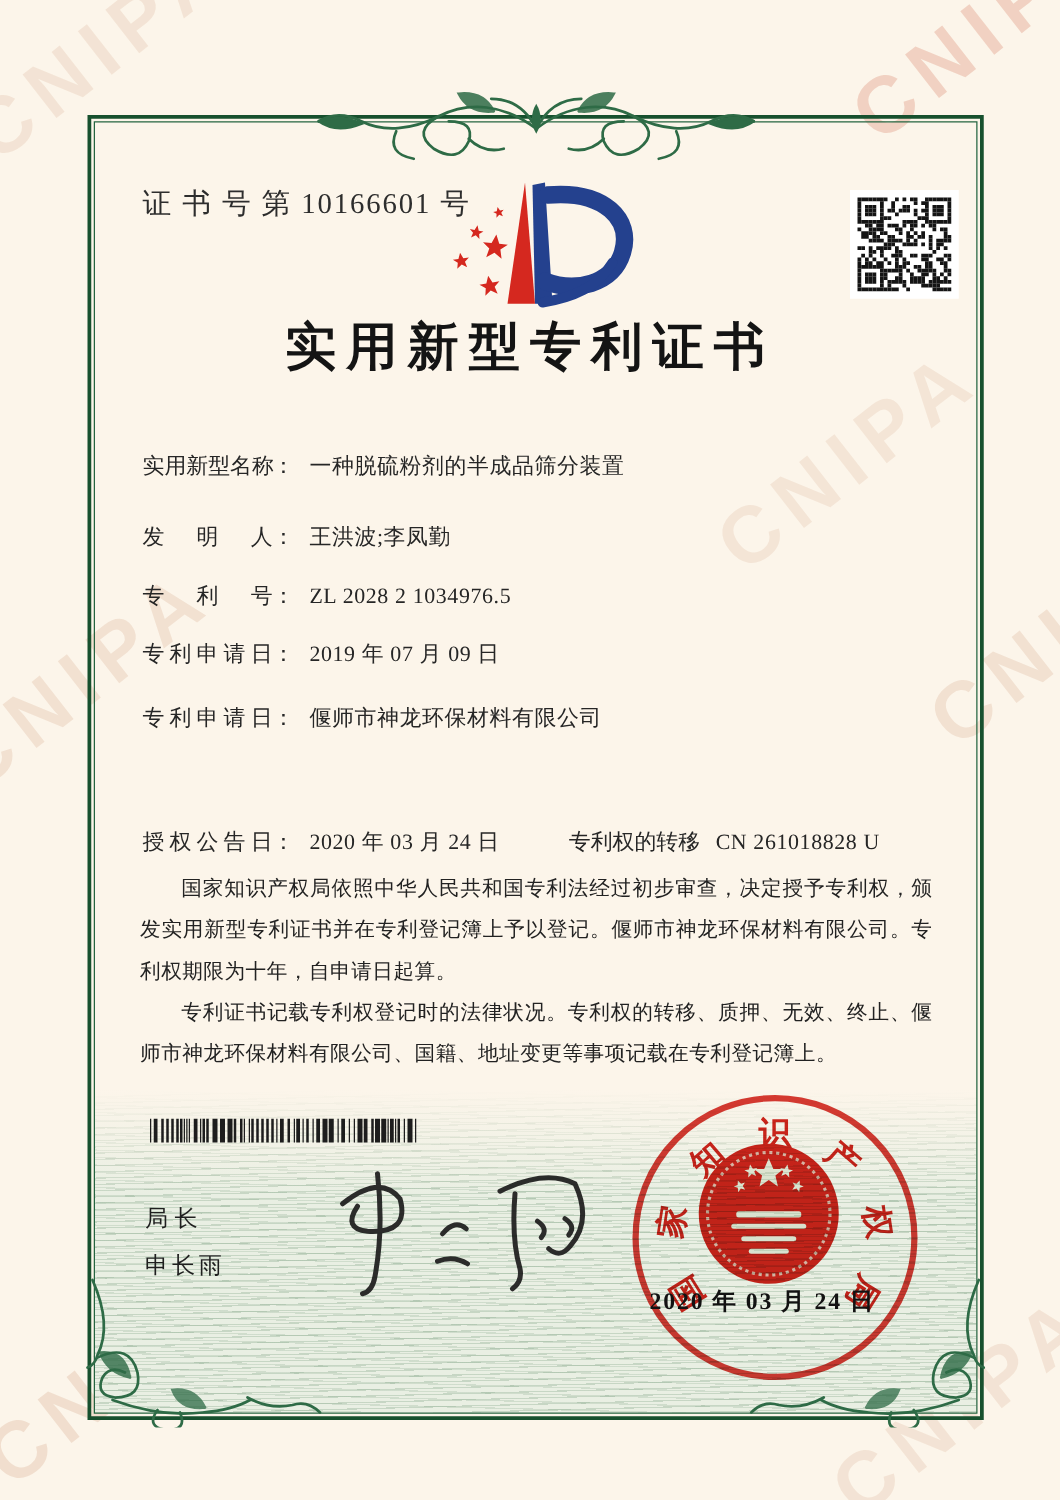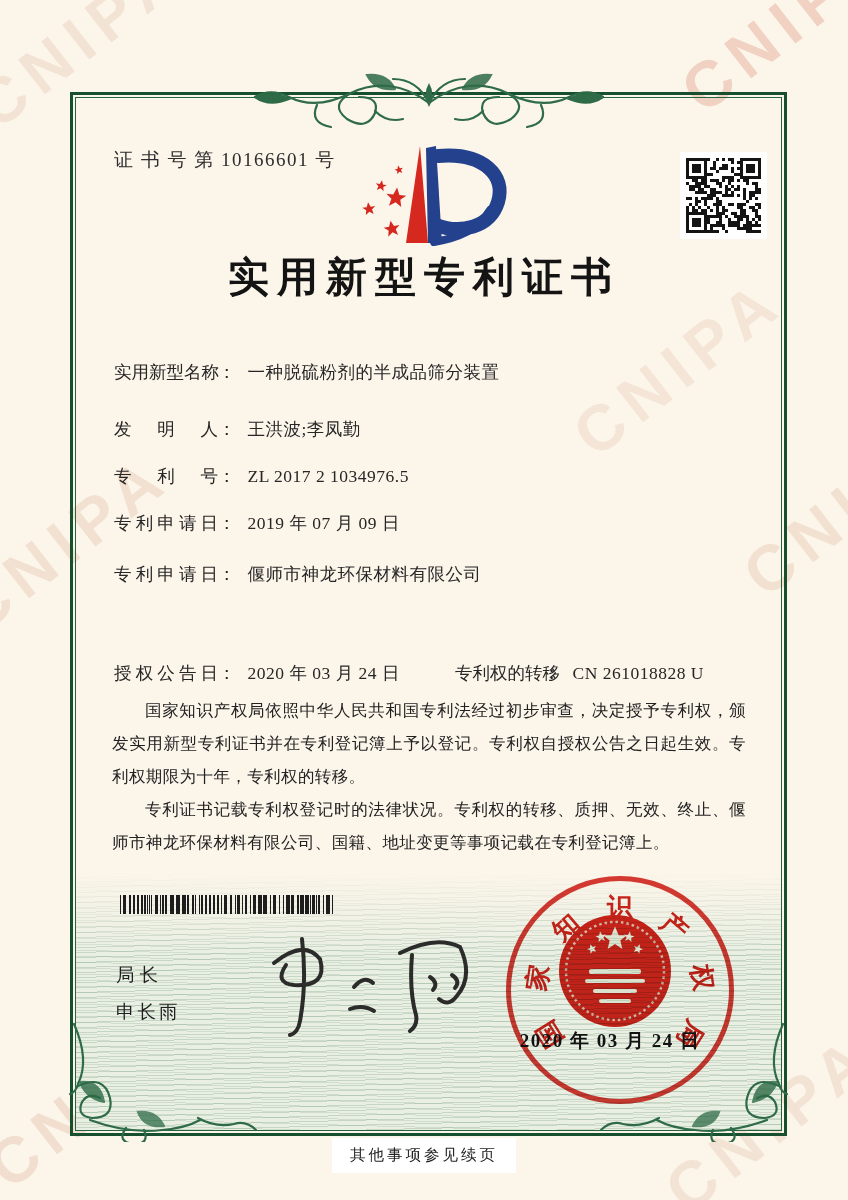--- a/index.html
+++ b/index.html
@@ -21,21 +21,21 @@
           repeating-linear-gradient(178.5deg, rgba(118,156,124,.30) 0 1px, rgba(0,0,0,0) 1px 5px),
           repeating-linear-gradient(181.5deg, rgba(118,156,124,.22) 0 1px, rgba(0,0,0,0) 1px 6px);}
   .band:before{content:"";position:absolute;left:0;right:0;top:0;height:84px;
         background:linear-gradient(#fcf5ea, rgba(252,245,234,0));}
   .orn{position:absolute;z-index:2;}
   .orn-top{left:50%;top:-36px;transform:translateX(-50%);}
   .orn-bl{left:-5px;bottom:-9px;}
   .orn-br{right:-5px;bottom:-9px;transform:scaleX(-1);}
 
   
-  .cert-no{position:absolute;left:114px;top:147px;z-index:3;font-size:19px;letter-spacing:1.5px;color:#2d2d2d;}
+  .cert-no{position:absolute;left:114px;top:147px;z-index:3;font-size:23px;letter-spacing:1.5px;color:#2d2d2d;}
   .logo{position:absolute;left:336px;top:130px;z-index:3;}
   .qr{position:absolute;left:680px;top:152px;z-index:3;background:#ffffff;padding:6px;}
   .qr-grid{position:relative;width:75px;height:75px;}
   .qr-grid i{position:absolute;width:3px;height:3px;background:#141414;}
   .title{position:absolute;left:0;top:250px;width:100%;z-index:3;text-align:center;
          font-size:41px;font-weight:700;letter-spacing:8px;color:#141414;}
 
   
   .field-row{position:absolute;left:114px;z-index:3;font-size:17.5px;color:#262626;white-space:nowrap;}
   .flabel{display:inline-block;width:104px;text-align:justify;text-align-last:justify;vertical-align:bottom;}
@@ -478,37 +478,37 @@
 
   <div class="title">实用新型专利证书</div>
 
   <div class="field-row" style="top:360px;">
     <span class="flabel">实用新型名称</span><span class="fcolon">：</span><span class="fvalue">一种脱硫粉剂的半成品筛分装置</span>
   </div>
   <div class="field-row" style="top:417px;">
     <span class="flabel">发明人</span><span class="fcolon">：</span><span class="fvalue">王洪波;李凤勤</span>
   </div>
   <div class="field-row" style="top:464px;">
-    <span class="flabel">专利号</span><span class="fcolon">：</span><span class="fvalue">ZL 2017 2 1034976.5</span>
+    <span class="flabel">专利号</span><span class="fcolon">：</span><span class="fvalue">ZL 2028 2 1034976.5</span>
   </div>
   <div class="field-row" style="top:511px;">
     <span class="flabel">专利申请日</span><span class="fcolon">：</span><span class="fvalue">2019 年 07 月 09 日</span>
   </div>
   <div class="field-row" style="top:562px;">
     <span class="flabel">专利申请日</span><span class="fcolon">：</span><span class="fvalue">偃师市神龙环保材料有限公司</span>
   </div>
   <div class="field-row" style="top:661px;">
     <span class="flabel">授权公告日</span><span class="fcolon">：</span><span class="fvalue">2020 年 03 月 24 日</span>
     <span class="fgroup2">
       <span class="flabel" style="width:88px;">专利权的转移</span><span class="fcolon">：</span><span class="fvalue">CN 261018828 U</span>
     </span>
   </div>
 
   <div class="body-text">
-    <p>国家知识产权局依照中华人民共和国专利法经过初步审查，决定授予专利权，颁发实用新型专利证书并在专利登记簿上予以登记。专利权自授权公告之日起生效。专利权期限为十年，专利权的转移。</p>
+    <p>国家知识产权局依照中华人民共和国专利法经过初步审查，决定授予专利权，颁发实用新型专利证书并在专利登记簿上予以登记。偃师市神龙环保材料有限公司。专利权期限为十年，自申请日起算。</p>
     <p>专利证书记载专利权登记时的法律状况。专利权的转移、质押、无效、终止、偃师市神龙环保材料有限公司、国籍、地址变更等事项记载在专利登记簿上。</p>
   </div>
 
   <div class="barcode"><i style="width: 1px; margin-right: 2px;"></i><i style="width: 3px; margin-right: 3px;"></i><i style="width: 2px; margin-right: 2px;"></i><i style="width: 2px; margin-right: 2px;"></i><i style="width: 2px; margin-right: 2px;"></i><i style="width: 2px; margin-right: 1px;"></i><i style="width: 2px; margin-right: 1px;"></i><i style="width: 1px; margin-right: 1px;"></i><i style="width: 1px; margin-right: 1px;"></i><i style="width: 1px; margin-right: 3px;"></i><i style="width: 3px; margin-right: 2px;"></i><i style="width: 1px; margin-right: 1px;"></i><i style="width: 2px; margin-right: 1px;"></i><i style="width: 2px; margin-right: 3px;"></i><i style="width: 4px; margin-right: 2px;"></i><i style="width: 4px; margin-right: 2px;"></i><i style="width: 4px; margin-right: 1px;"></i><i style="width: 2px; margin-right: 3px;"></i><i style="width: 2px; margin-right: 1px;"></i><i style="width: 1px; margin-right: 3px;"></i><i style="width: 1px; margin-right: 1px;"></i><i style="width: 2px; margin-right: 2px;"></i><i style="width: 2px; margin-right: 2px;"></i><i style="width: 2px; margin-right: 2px;"></i><i style="width: 2px; margin-right: 2px;"></i><i style="width: 2px; margin-right: 2px;"></i><i style="width: 1px; margin-right: 2px;"></i><i style="width: 3px; margin-right: 3px;"></i><i style="width: 2px; margin-right: 3px;"></i><i style="width: 1px; margin-right: 1px;"></i><i style="width: 3px; margin-right: 2px;"></i><i style="width: 1px; margin-right: 2px;"></i><i style="width: 2px; margin-right: 3px;"></i><i style="width: 1px; margin-right: 2px;"></i><i style="width: 3px; margin-right: 2px;"></i><i style="width: 4px; margin-right: 1px;"></i><i style="width: 4px; margin-right: 3px;"></i><i style="width: 1px; margin-right: 2px;"></i><i style="width: 3px; margin-right: 3px;"></i><i style="width: 1px; margin-right: 3px;"></i><i style="width: 1px; margin-right: 2px;"></i><i style="width: 4px; margin-right: 1px;"></i><i style="width: 3px; margin-right: 3px;"></i><i style="width: 2px; margin-right: 1px;"></i><i style="width: 4px; margin-right: 1px;"></i><i style="width: 4px; margin-right: 1px;"></i><i style="width: 1px; margin-right: 1px;"></i><i style="width: 3px; margin-right: 1px;"></i><i style="width: 1px; margin-right: 1px;"></i><i style="width: 2px; margin-right: 3px;"></i><i style="width: 1px; margin-right: 2px;"></i><i style="width: 4px; margin-right: 2px;"></i><i style="width: 1px; margin-right: 3px;"></i></div>
 
   <div class="signer-title">局长</div>
   <div class="signer-name">申长雨</div>
 
   <svg class="signature" width="250" height="120" viewBox="0 0 250 120">
     <g fill="none" stroke="#1c1c1c" stroke-width="4" stroke-linecap="round" opacity=".92">
@@ -542,17 +542,14 @@
       <use href="#star5" transform="translate(74,26) scale(.55) rotate(10)" fill="#edf2e8"></use>
       <use href="#star5" transform="translate(83,38) scale(.5) rotate(20)" fill="#edf2e8"></use>
       <rect x="34" y="58" width="52" height="5" rx="2" fill="#edf2e8"></rect>
       <rect x="30" y="68" width="60" height="4" rx="2" fill="#edf2e8"></rect>
       <rect x="38" y="78" width="44" height="4" rx="2" fill="#edf2e8"></rect>
       <rect x="44" y="88" width="32" height="4" rx="2" fill="#edf2e8"></rect>
     </svg>
   </div>
   <div class="seal-date">2020 年 03 月 24 日</div>
 
-  <div class="footer-note">
-    <span>其他事项参见续页</span>
-  </div>
 
 </div>
 
 </body></html>

